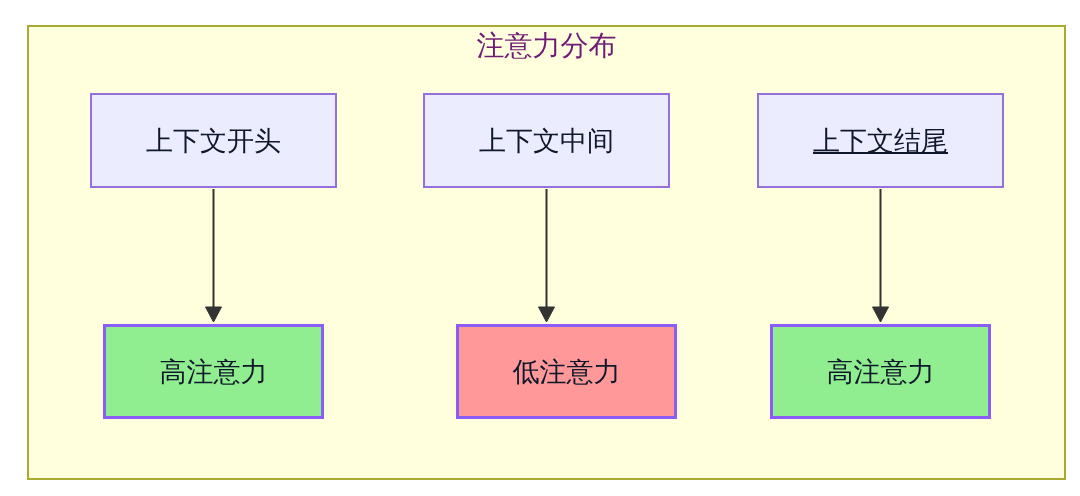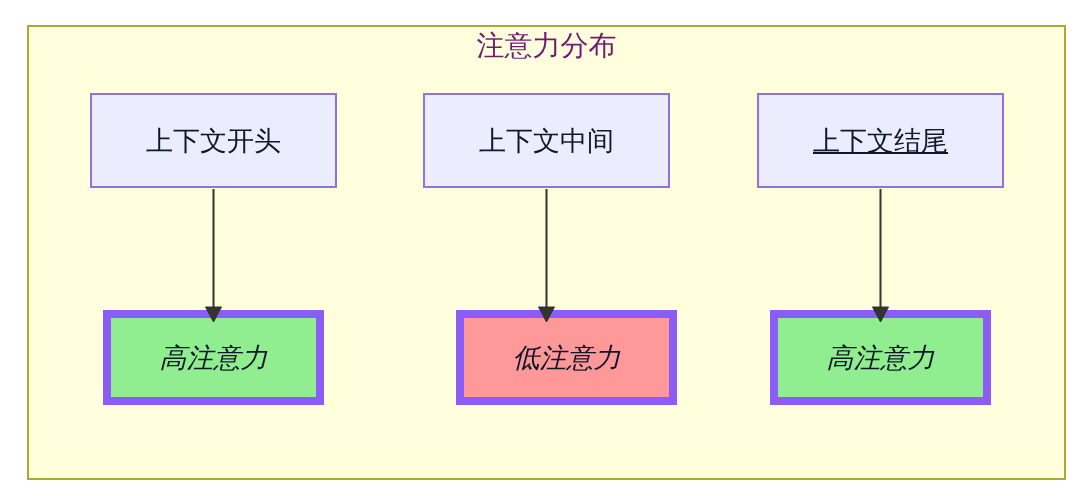--- a/index.html
+++ b/index.html
@@ -43,23 +43,22 @@
     text-align: center;
   }
   .node.context {
     width: 247px;
     top: 93px;
     background: #ececff;
     border: 2px solid #9370db;
   }
   .node.attention {
     width: 221px;
-    top: 310px;
-    border: 8px solid #8b5cf6;
-    font-style: italic;
+    top: 324px;
+    border: 3px solid #8b5cf6;
   }
   .node.high { background: #90ee90; }
   .node.low  { background: #ff9999; }
   .edges {
     position: absolute;
     left: 0; top: 0;
     width: 1080px; height: 496px;
     pointer-events: none;
   }
   .edges line { stroke: #333333; stroke-width: 2px; }

